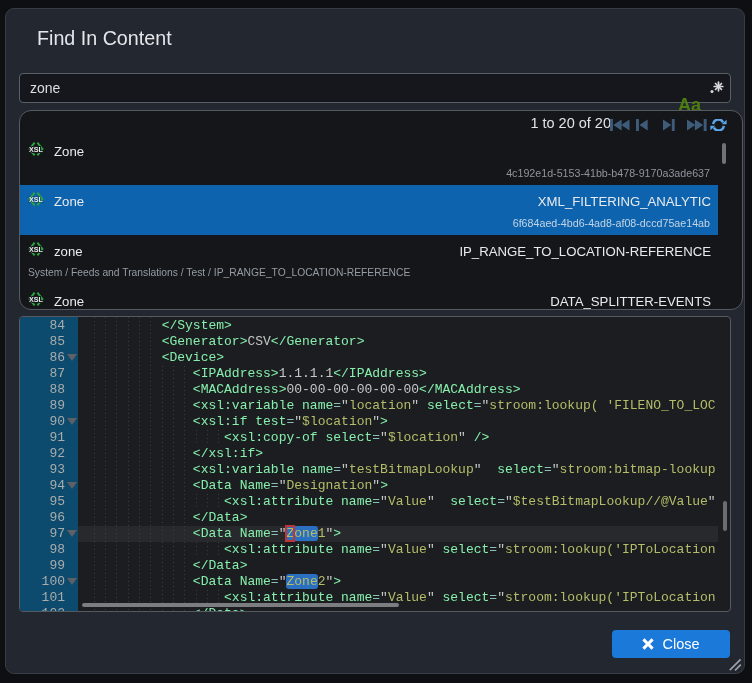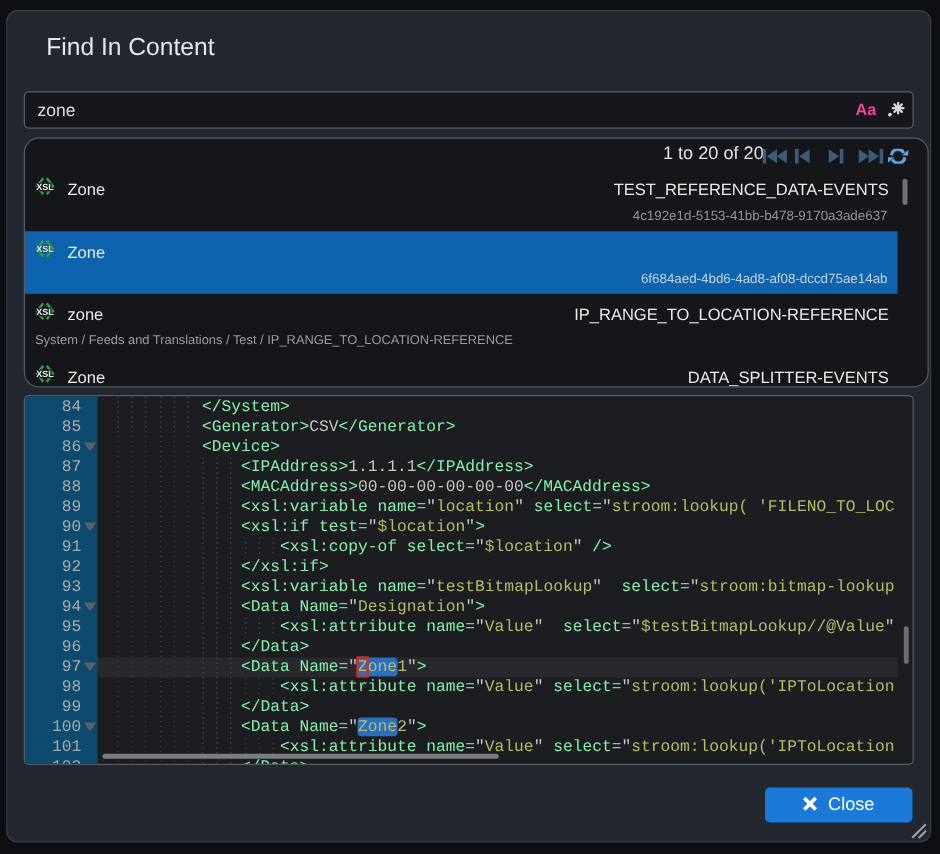--- a/index.html
+++ b/index.html
@@ -1,19 +1,19 @@
 <!DOCTYPE html>
 <html><head><meta charset="utf-8"><style>
 *{margin:0;padding:0;box-sizing:border-box}
 html,body{width:752px;height:683px;background:#0e0f13;overflow:hidden;font-family:"Liberation Sans",sans-serif}
 #dlg{position:absolute;left:5px;top:8px;width:740px;height:666px;background:#23272f;border:1px solid #383c43;border-radius:9px}
 #title{position:absolute;left:37px;top:27px;font-size:19.7px;color:#e4e6e9}
 #search{position:absolute;left:19px;top:73px;width:712px;height:30px;background:#15171c;border:1px solid #5a5f66;border-radius:4px}
 #search .q{position:absolute;left:10px;top:6px;font-size:14px;color:#dcdee1}
-#search .aa{position:absolute;right:29px;top:6px;font-size:13px;font-weight:bold;color:#ec4899}
+#search .aa{position:absolute;right:29px;top:21px;font-size:18px;font-weight:bold;color:#4d7c0f}
 #search .rx{position:absolute;right:6px;top:7px}
 #list{position:absolute;left:19px;top:110px;width:724px;height:200px;background:#14161a;border:1px solid #565b62;border-radius:12px;overflow:hidden}
 #pager{position:absolute;left:0;top:0;width:100%;height:27px}
 #pager .cnt{position:absolute;right:131px;top:4px;font-size:14.5px;color:#e2e4e7}
 #pager svg{position:absolute;top:4px}
 .row{position:absolute;left:0;width:698px;height:50px}
 .row.sel{background:#0d63ae}
 .row .ic{position:absolute;left:8px;top:6px}
 .row .t{position:absolute;left:34px;top:9px;font-size:13.2px;color:#e8eaec}
 .row .n{position:absolute;right:7px;top:9px;font-size:13.2px;color:#e8eaec}
@@ -86,30 +86,30 @@
         </g>
       </svg>
   </div>
   <div class="row" style="top:23.5px">
     <svg class="ic" width="16" height="16" viewBox="0 0 16 16">
         <path d="M6.6 1.6 L1.6 8 L6.6 14.4" stroke="#2da23e" stroke-width="2" fill="none"></path>
         <path d="M9.4 1.6 L14.4 8 L9.4 14.4" stroke="#2da23e" stroke-width="2" fill="none"></path>
         <text x="8" y="10.8" font-size="7.2" font-weight="bold" text-anchor="middle" fill="#e9eaeb" stroke="#17191d" stroke-width="2" paint-order="stroke" font-family="Liberation Sans">XSL</text>
       </svg>
     <span class="t">Zone</span>
-      <span class="n">TEST_REFERENCE_DATA-EVENTS</span>
     <span class="u">4c192e1d-5153-41bb-b478-9170a3ade637</span>
   </div>
   <div class="row sel" style="top:73.5px">
     <svg class="ic" width="16" height="16" viewBox="0 0 16 16">
         <path d="M6.6 1.6 L1.6 8 L6.6 14.4" stroke="#2da23e" stroke-width="2" fill="none"></path>
         <path d="M9.4 1.6 L14.4 8 L9.4 14.4" stroke="#2da23e" stroke-width="2" fill="none"></path>
         <text x="8" y="10.8" font-size="7.2" font-weight="bold" text-anchor="middle" fill="#e9eaeb" stroke="rgba(10,30,60,0.35)" stroke-width="1.4" paint-order="stroke" font-family="Liberation Sans">XSL</text>
       </svg>
     <span class="t">Zone</span>
+      <span class="n">XML_FILTERING_ANALYTIC</span>
     <span class="u">6f684aed-4bd6-4ad8-af08-dccd75ae14ab</span>
   </div>
   <div class="row" style="top:123.5px">
     <svg class="ic" width="16" height="16" viewBox="0 0 16 16">
         <path d="M6.6 1.6 L1.6 8 L6.6 14.4" stroke="#2da23e" stroke-width="2" fill="none"></path>
         <path d="M9.4 1.6 L14.4 8 L9.4 14.4" stroke="#2da23e" stroke-width="2" fill="none"></path>
         <text x="8" y="10.8" font-size="7.2" font-weight="bold" text-anchor="middle" fill="#e9eaeb" stroke="#17191d" stroke-width="2" paint-order="stroke" font-family="Liberation Sans">XSL</text>
       </svg>
     <span class="t">zone</span>
       <span class="n">IP_RANGE_TO_LOCATION-REFERENCE</span>

